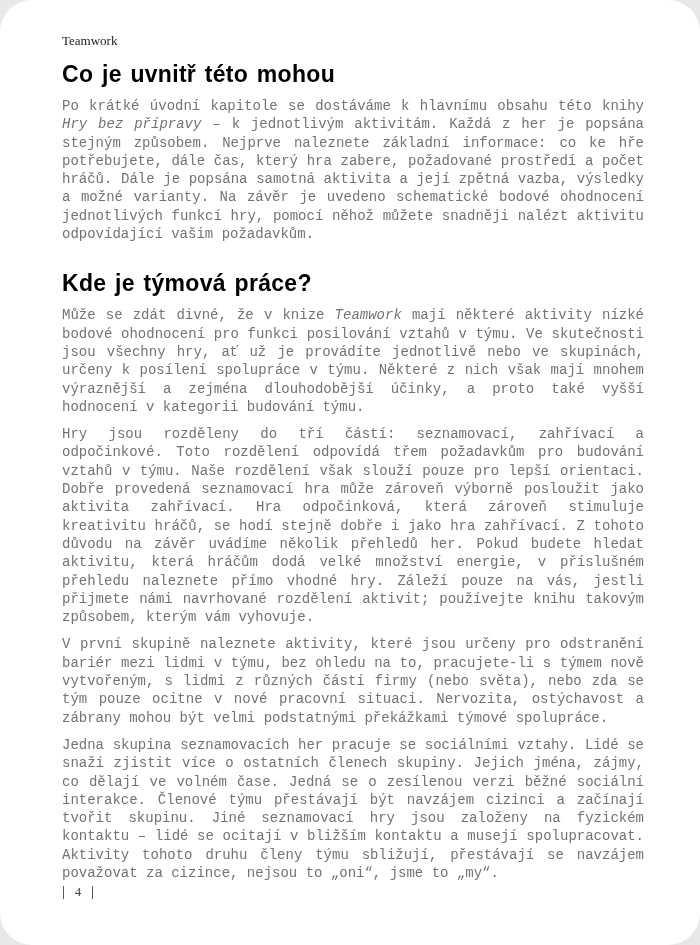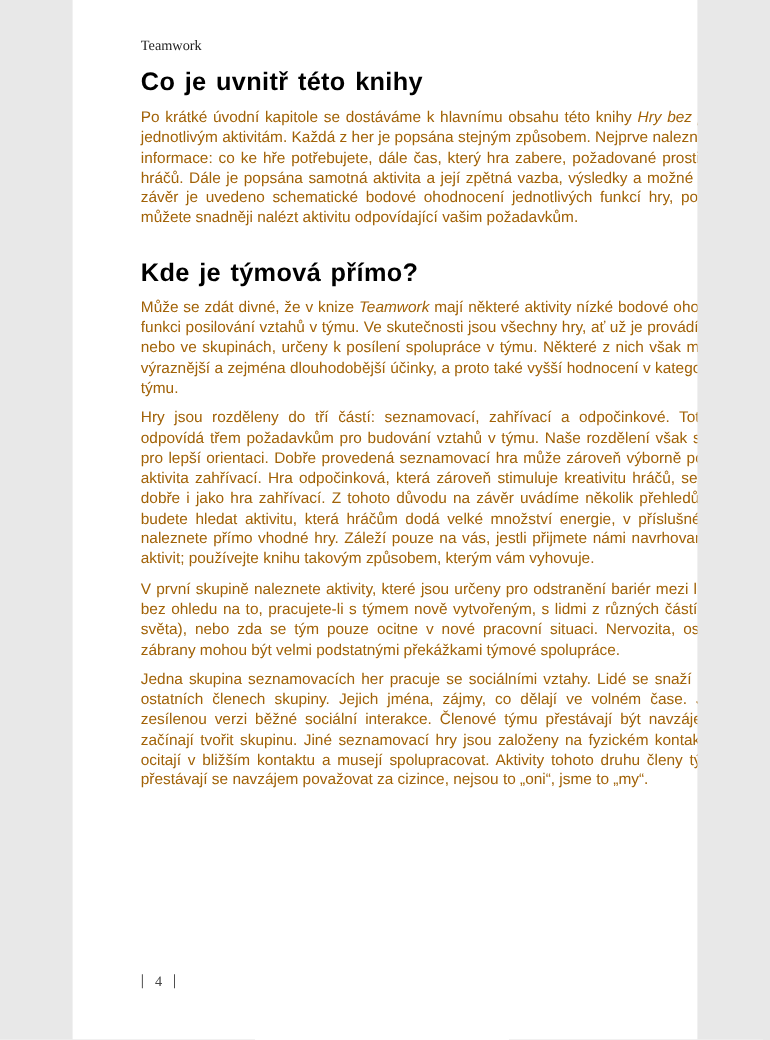--- a/index.html
+++ b/index.html
@@ -1,23 +1,24 @@
 <!DOCTYPE html>
 <html lang="cs"><head>
 <meta charset="utf-8">
 <style>
   html, body { margin: 0; padding: 0; background: #e8e8e8; }
   .page {
     position: relative;
-    width: 568px;
+    width: 700px;
     height: 945px;
     background: #ffffff;
     margin: 0 auto;
     overflow: hidden;
     color: #1c1c1c;
+    border-radius: 32px;
   }
   .content {
     position: absolute;
     left: 62px;
     top: 0;
     width: 582px;
   }
   .running-header {
     margin-top: 33px;
     font-family: "Liberation Serif", "DejaVu Serif", serif;
@@ -32,26 +33,26 @@
     line-height: 26px;
     letter-spacing: 0.3px;
     word-spacing: 2px;
     color: #000000;
     margin: 27px 0 10px 0;
   }
   h1.section-heading.first {
     margin-top: 13px;
   }
   p.body-text {
-    font-family: Liberation Sans, sans-serif;
+    font-family: Liberation Mono, monospace;
     font-size: 14px;
     line-height: 18.3px;
     text-align: justify;
     margin: 0 0 9px 0;
-    color: #a16207;
+    color: #737373;
   }
   p.body-text em {
     font-style: italic;
   }
   .page-footer {
     position: absolute;
     left: 62px;
     top: 884px;
     font-family: "Liberation Serif", "DejaVu Serif", serif;
     font-size: 13px;
@@ -72,26 +73,26 @@
 </style>
 </head>
 <body>
 
 <div class="page">
   <div class="content">
 
     <div class="running-header">Teamwork</div>
 
     <section>
-      <h1 class="section-heading first">Co je uvnitř této knihy</h1>
+      <h1 class="section-heading first">Co je uvnitř této mohou</h1>
       <p class="body-text"><span>Po krátké úvodní kapitole se dostáváme k hlavnímu obsahu této knihy </span><em>Hry bez přípravy</em><span> – k jednotlivým aktivitám. Každá z her je popsána stejným způsobem. Nejprve naleznete základní informace: co ke hře potřebujete, dále čas, který hra zabere, požadované prostředí a počet hráčů. Dále je popsána samotná aktivita a její zpětná vazba, výsledky a možné varianty. Na závěr je uvedeno schematické bodové ohodnocení jednotlivých funkcí hry, pomocí něhož můžete snadněji nalézt aktivitu odpovídající vašim požadavkům.</span></p>
     </section>
 
     <section>
-      <h1 class="section-heading">Kde je týmová přímo?</h1>
+      <h1 class="section-heading">Kde je týmová práce?</h1>
       <p class="body-text"><span>Může se zdát divné, že v knize </span><em>Teamwork</em><span> mají některé aktivity nízké bodové ohodnocení pro funkci posilování vztahů v týmu. Ve skutečnosti jsou všechny hry, ať už je provádíte jednotlivě nebo ve skupinách, určeny k posílení spolupráce v týmu. Některé z nich však mají mnohem výraznější a zejména dlouhodobější účinky, a proto také vyšší hodnocení v kategorii budování týmu.</span></p>
     </section>
 
     <section>
       <p class="body-text">Hry jsou rozděleny do tří částí: seznamovací, zahřívací a odpočinkové. Toto rozdělení odpovídá třem požadavkům pro budování vztahů v týmu. Naše rozdělení však slouží pouze pro lepší orientaci. Dobře provedená seznamovací hra může zároveň výborně posloužit jako aktivita zahřívací. Hra odpočinková, která zároveň stimuluje kreativitu hráčů, se hodí stejně dobře i jako hra zahřívací. Z tohoto důvodu na závěr uvádíme několik přehledů her. Pokud budete hledat aktivitu, která hráčům dodá velké množství energie, v příslušném přehledu naleznete přímo vhodné hry. Záleží pouze na vás, jestli přijmete námi navrhované rozdělení aktivit; používejte knihu takovým způsobem, kterým vám vyhovuje.</p>
     </section>
 
     <section>
       <p class="body-text">V první skupině naleznete aktivity, které jsou určeny pro odstranění bariér mezi lidmi v týmu, bez ohledu na to, pracujete-li s týmem nově vytvořeným, s lidmi z různých částí firmy (nebo světa), nebo zda se tým pouze ocitne v nové pracovní situaci. Nervozita, ostýchavost a zábrany mohou být velmi podstatnými překážkami týmové spolupráce.</p>
       <p class="body-text">Jedna skupina seznamovacích her pracuje se sociálními vztahy. Lidé se snaží zjistit více o ostatních členech skupiny. Jejich jména, zájmy, co dělají ve volném čase. Jedná se o zesílenou verzi běžné sociální interakce. Členové týmu přestávají být navzájem cizinci a začínají tvořit skupinu. Jiné seznamovací hry jsou založeny na fyzickém kontaktu – lidé se ocitají v bližším kontaktu a musejí spolupracovat. Aktivity tohoto druhu členy týmu sbližují, přestávají se navzájem považovat za cizince, nejsou to „oni“, jsme to „my“.</p>

